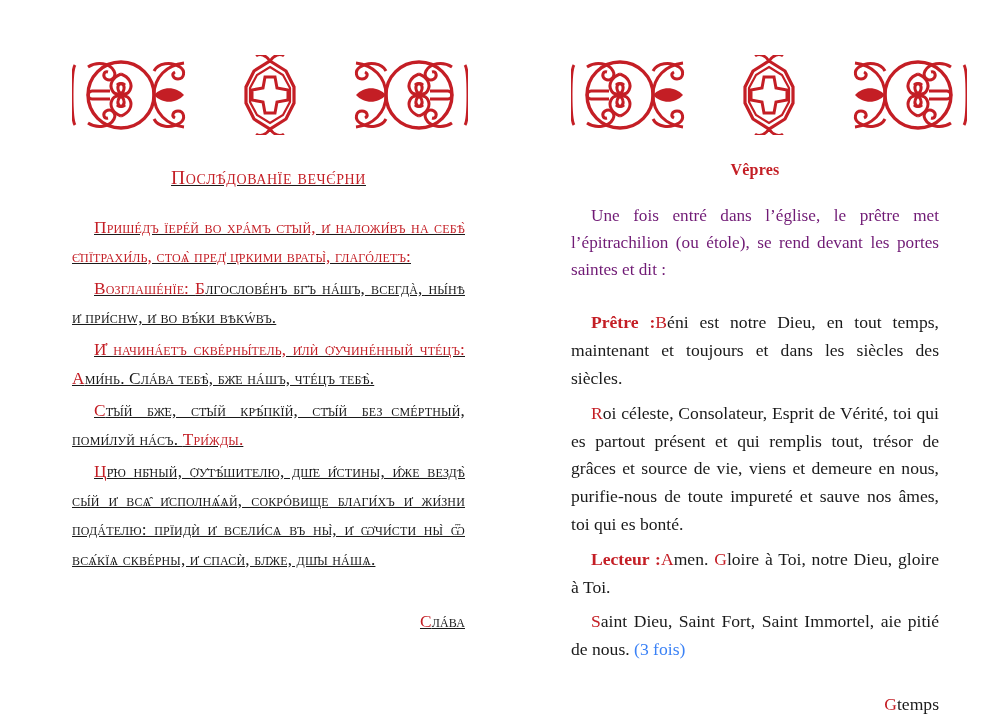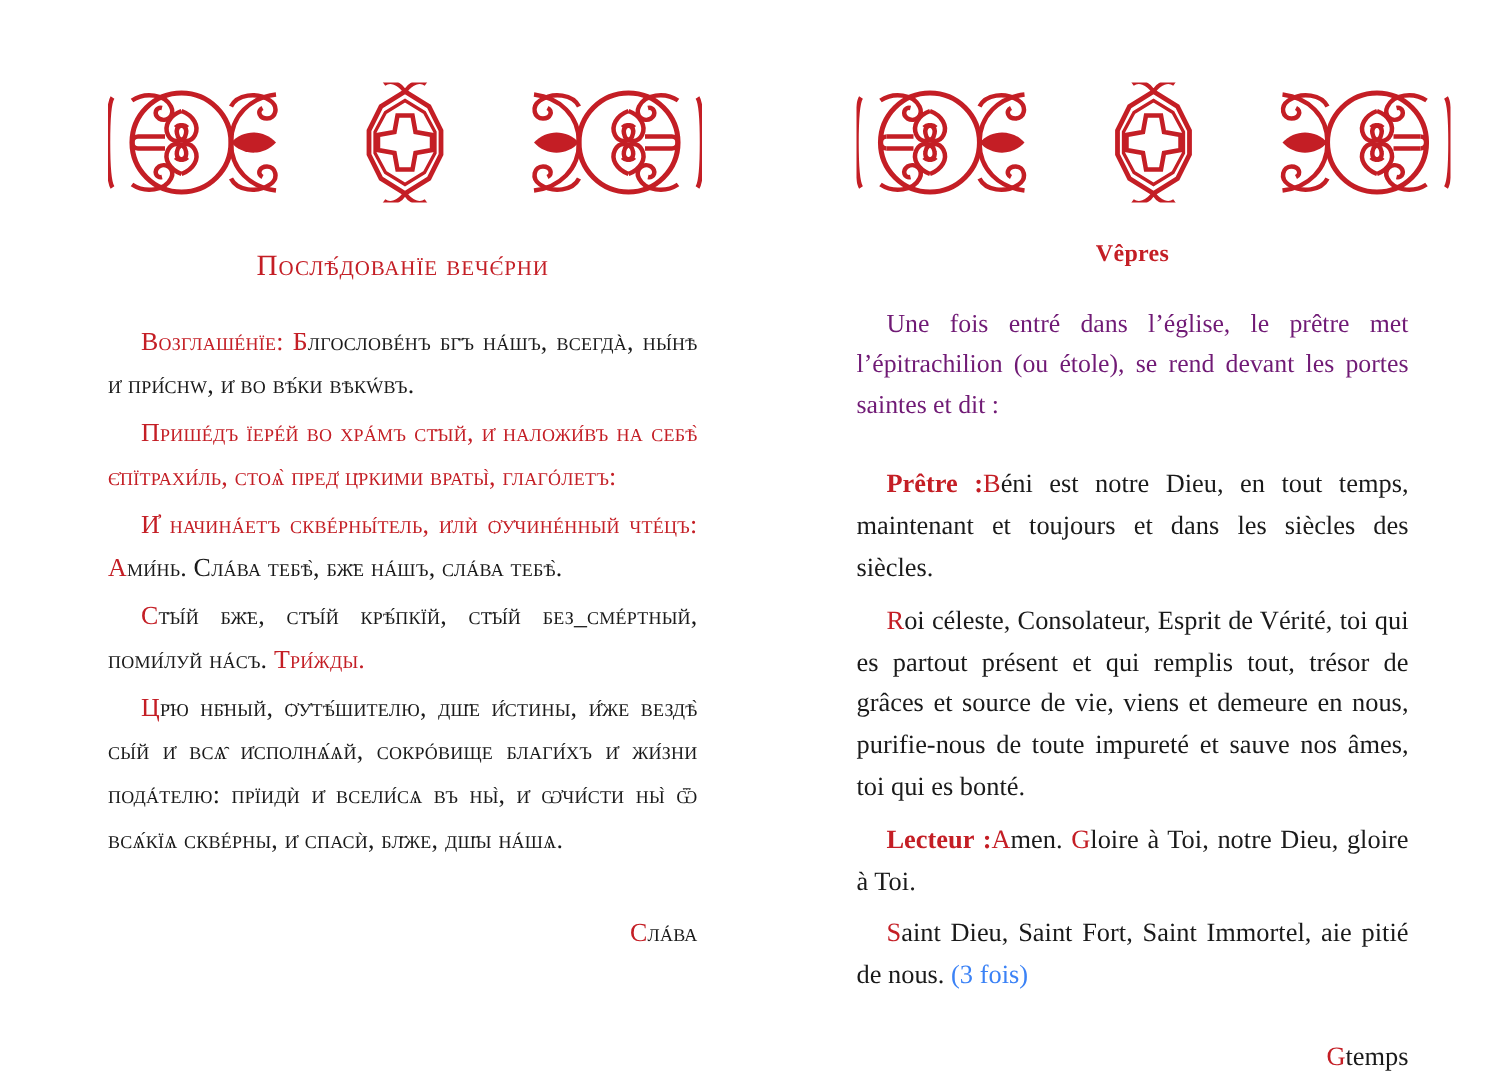--- a/index.html
+++ b/index.html
@@ -24,20 +24,21 @@
   }
 
   .column {
     position: relative;
     box-sizing: border-box;
   }
 
   .col-left {
     width: 499px;
     padding: 55px 34px 0 72px;
+    text-decoration: underline;
   }
   .col-right {
     width: 500px;
     padding: 55px 60px 0 72px;
   }
 
   
   .ornament {
     width: 396px;
     height: 80px;
@@ -176,29 +177,29 @@
 
       <path d="M3 10 C-1 16 -1 64 3 70" fill="none" stroke="#C41E25" stroke-width="3"></path>
       <path d="M393 10 C397 16 397 64 393 70" fill="none" stroke="#C41E25" stroke-width="3"></path>
     </svg>
 
     <div class="title-slav">Послѣ́дованїе вечє́рни</div>
 
     <div class="slav-body">
 
       <p>
+        <span class="rubric">Пришéдъ їерéй во хрáмъ ст҃ый, и҆ наложи́въ на себѣ̀ є҆пїтрахи́ль, стоѧ̀ пред̾ ц҃ркими враты̀, глагóлетъ:</span>
+      </p>
+
+      <p>
         <span class="rubric">Возглашéнїе: </span><span class="initial">Б</span><span class="blk">лгословéнъ бг҃ъ нáшъ, всегдà, ны́нѣ и҆ при́снw, и҆ во вѣ́ки вѣкẃвъ.</span>
       </p>
 
       <p>
-        <span class="rubric">Пришéдъ їерéй во хрáмъ ст҃ый, и҆ наложи́въ на себѣ̀ є҆пїтрахи́ль, стоѧ̀ пред̾ ц҃ркими враты̀, глагóлетъ:</span>
-      </p>
-
-      <p>
-        <span class="rubric">И҆ начинáетъ сквéрны́тель, и҆лѝ ѻ҆у҆чинéнный чтéцъ: </span><span class="initial">А</span><span class="blk">ми́нь. Слáва тебѣ̀, бж҃е нáшъ, слáва тебѣ̀.</span>
+        <span class="rubric">И҆ начинáетъ сквéрны́тель, и҆лѝ ѻ҆у҆чинéнный чтéцъ: </span><span class="initial">А</span><span class="blk">ми́нь. Слáва тебѣ̀, бж҃е нáшъ, чтéцъ тебѣ̀.</span>
       </p>
 
       <p>
         <span class="initial">С</span><span class="blk">т҃ы́й бж҃е, ст҃ы́й крѣ́пкїй, ст҃ы́й без_смéртный, поми́луй нáсъ. </span><span class="rubric">Три́жды.</span>
       </p>
 
       <p>
         <span class="initial">Ц</span><span class="blk">р҃ю нб҃ный, ѻ҆у҆тѣ́шителю, дш҃е и҆́стины, и҆́же вездѣ̀ сы́й и҆ всѧ̑ и҆сполнѧ́ѧй, сокрóвище благи́хъ и҆ жи́зни подáтелю: прїидѝ и҆ всели́сѧ въ ны̀, и҆ ѡ҆чи́сти ны̀ ѿ всѧ́кїѧ сквéрны, и҆ спасѝ, бл҃же, дш҃ы нáшѧ.</span>
       </p>
     </div>

